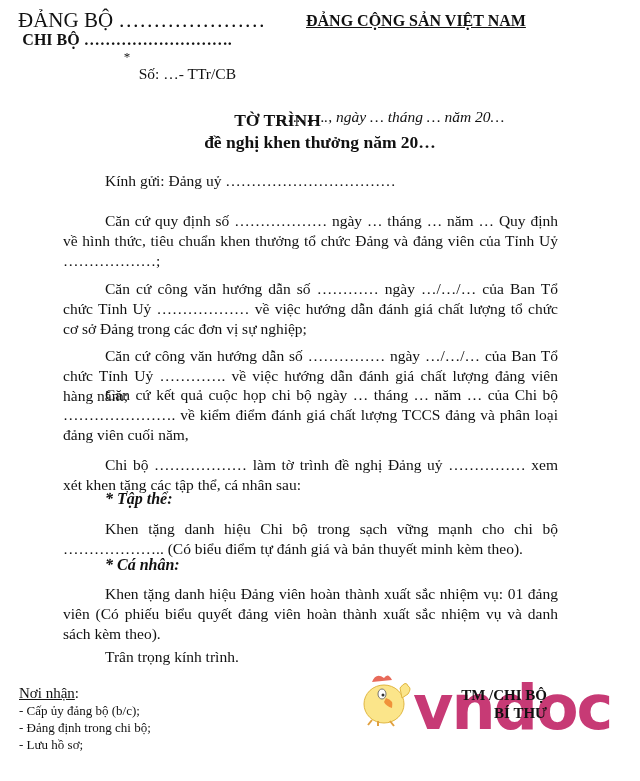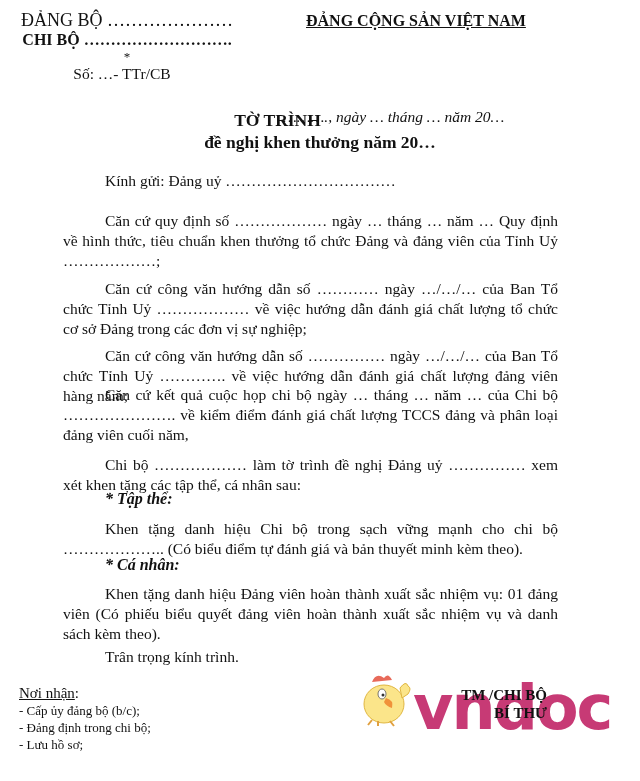--- a/index.html
+++ b/index.html
@@ -30,24 +30,24 @@
       line-height: 60px;
     }
     .chick { position: absolute; left: 358px; top: 668px; width: 58px; height: 60px; }
 
     .sign { position: absolute; left: 437px; top: 686px; text-align: right; font-weight: bold; font-size: 15px; line-height: 18px; width: 110px; }
   </style>
 </head>
 <body>
 
 <div class="abs center" style="left:18px; top:10px; width:218px; line-height:20px;">
-  <div style="font-size:18px;">ĐẢNG BỘ …………………</div>
+  <div style="font-size:21px;">ĐẢNG BỘ …………………</div>
   <div class="bold" style="font-size:16px;">CHI BỘ ……………………….</div>
   <div style="font-size:13px; line-height:14px;">*</div>
-  <div style="margin-left:-10px;">Số: …- TTr/CB</div>
+  <div style="margin-left:-10px;text-align:right;">Số: …- TTr/CB</div>
 </div>
 
 <div class="abs bold u" style="left:306px; top:12px; font-size:16px;">ĐẢNG CỘNG SẢN VIỆT NAM</div>
 <div class="abs italic" style="left:283px; top:68px;margin-top:40px;">………., ngày … tháng … năm 20…</div>
 
 <div class="abs bold center" style="left:0; width:555px; top:110px; font-size:17.5px;">TỜ TRÌNH</div>
 <div class="abs bold center" style="left:0; width:640px; top:132px; font-size:17.5px;">đề nghị khen thưởng năm 20…</div>
 
 <div class="abs" style="left:105px; top:172px;">Kính gửi:  Đảng uỷ ……………………………</div>
 

